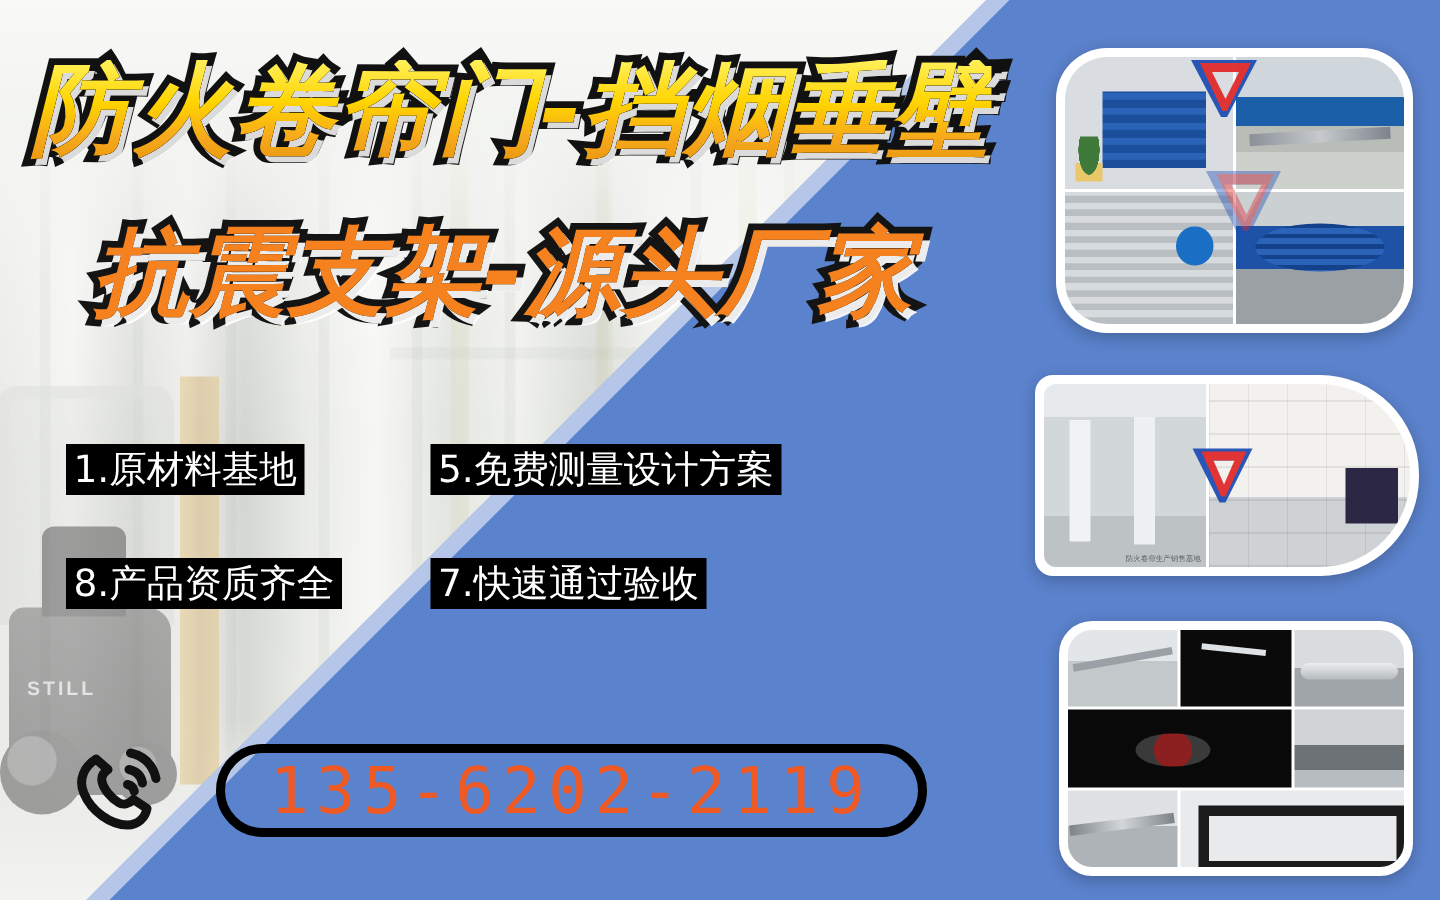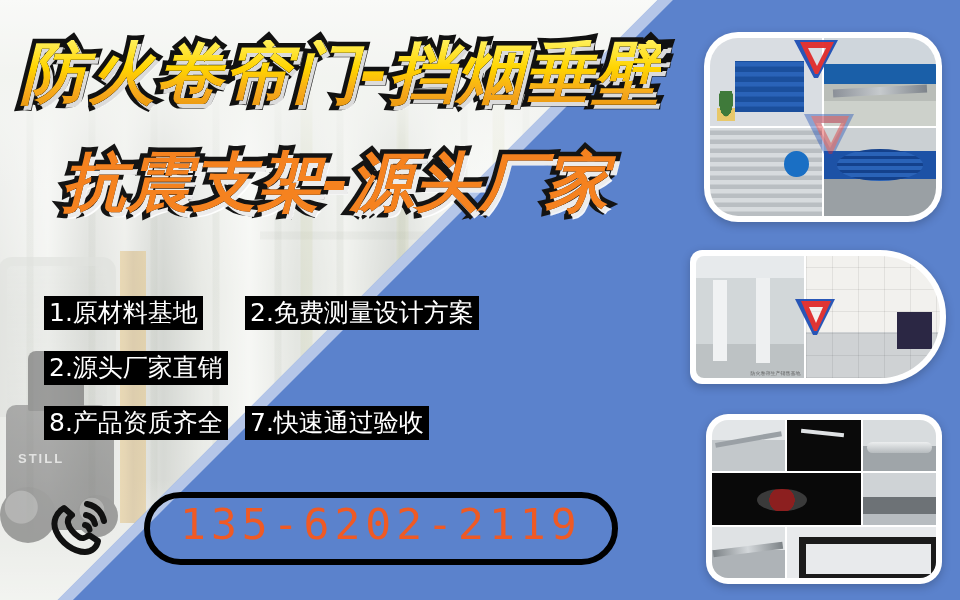--- a/index.html
+++ b/index.html
@@ -146,42 +146,42 @@
     font-style:italic;
     color:#141414;
     -webkit-text-stroke:9px #141414;
     paint-order:stroke fill;
     text-shadow:4px 5px 0 rgba(255,255,255,.92);
   }
 
   
   .features { position:absolute; left:44px; top:296px; width:520px; }
   .feat-row { display:flex; margin-bottom:21px; }
-  .feat-col-a { width:201px; }
+  .feat-col-a { width:243px; }
   .feat-col-b { width:270px; }
   .feat {
     display:inline-block;
     background:#000;
     color:#fff;
     font-family:"DejaVu Sans","Liberation Sans",sans-serif;
     font-size:25px;
     font-weight:500;
     line-height:1.08;
     padding:3px 5px 4px 5px;
     white-space:nowrap;
     letter-spacing:0px;
   }
 
   
   .phone-row { position:absolute; left:44px; top:492px; display:flex; align-items:center; }
   .phone-icon { width:76px; height:70px; flex:none; margin-right:24px; }
   .phone-box {
     border:6px solid #000;
     border-radius:38px;
-    padding:4px 30px 12px 30px;
+    padding:4px 30px 1px 30px;
     background:transparent;
   }
   .phone-num {
     font-family:"DejaVu Sans Mono","Liberation Mono",monospace;
     font-size:43px;
     font-weight:500;
     color:#ef5a24;
     letter-spacing:5px;
     line-height:1.05;
     white-space:nowrap;
@@ -314,24 +314,23 @@
 
   <div class="headline headline-1-stroke">防火卷帘门-挡烟垂壁</div>
   <div class="headline headline-1">防火卷帘门-挡烟垂壁</div>
 
   <div class="headline headline-2-stroke">抗震支架-源头厂家</div>
   <div class="headline headline-2">抗震支架-源头厂家</div>
 
   <div class="features">
     <div class="feat-row">
       <div class="feat-col-a"><span class="feat">1.原材料基地</span></div>
-      <div class="feat-col-b"><span class="feat">2.免费测量设计方案</span></div>
+      <div class="feat-col-b"><span class="feat">5.免费测量设计方案</span></div>
     </div>
     <div class="feat-row">
-      <div class="feat-col-a"><span class="feat">2.源头厂家直销</span></div>
     </div>
     <div class="feat-row">
       <div class="feat-col-a"><span class="feat">8.产品资质齐全</span></div>
       <div class="feat-col-b"><span class="feat">7.快速通过验收</span></div>
     </div>
   </div>
 
   <div class="phone-row">
     <span class="phone-icon">
       <svg viewBox="0 0 76 70" width="76" height="70" aria-hidden="true">

